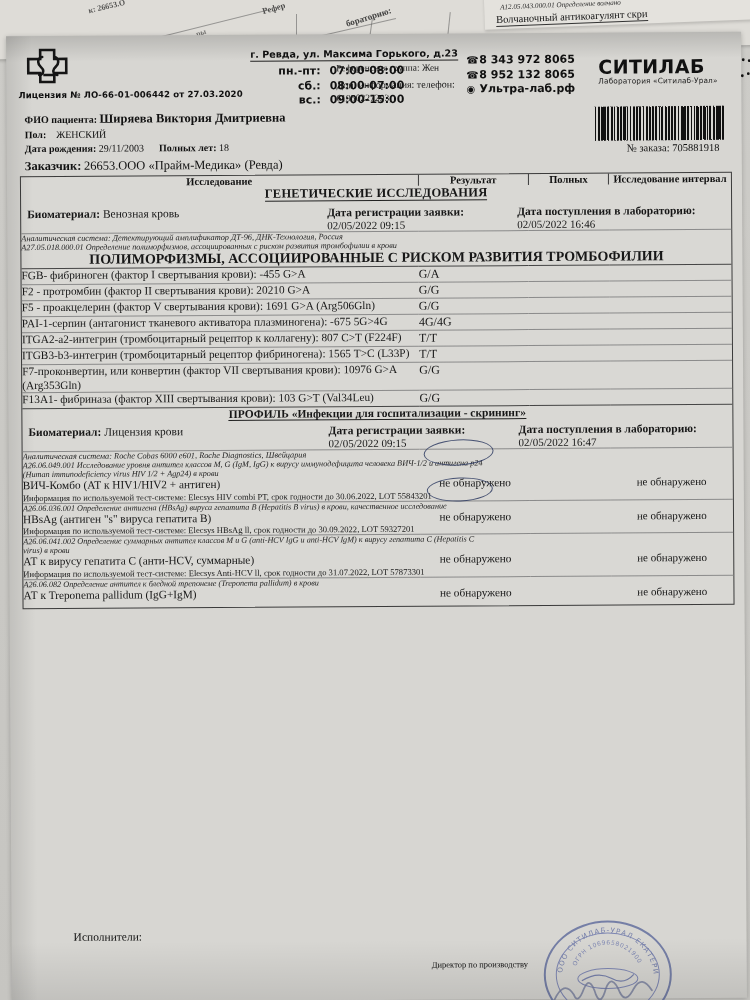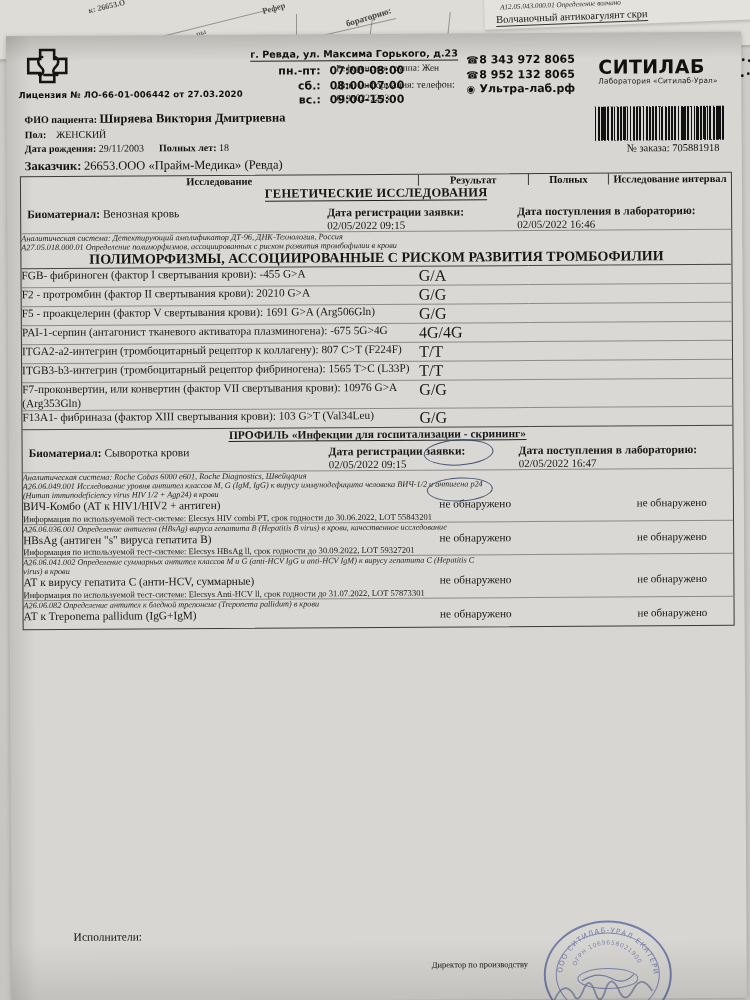--- a/index.html
+++ b/index.html
@@ -118,21 +118,21 @@
 
   .biomat{font-size:11.5px;font-weight:bold;padding:5px 0 4px 6px;}
   .dreg{font-size:11.5px;font-weight:bold;}
   .dreg .v{font-weight:normal;font-size:11px;display:block;margin-top:1px;}
 
   .italic-note{font-style:italic;font-size:8.3px;padding:2px 0 1px 8px;color:#1d1d1d;}
   .italic-note2{font-style:italic;font-size:8.2px;padding:1px 0 2px 8px;color:#1d1d1d;}
 
   .an-name{font-size:11.3px;padding:3px 4px 3px 10px;line-height:13.5px;}
   .an-res{font-size:11.3px;text-align:center;padding:3px 2px;}
-  .an-res-l{font-size:16px;padding:3px 2px 3px 44px;margin-left:28px;}
+  .an-res-l{font-size:12px;padding:3px 2px 3px 44px;margin-left:28px;}
   .an-ref{font-size:11px;text-align:center;padding:3px 2px;}
   .testinfo{font-size:8.6px;padding:1px 0 2px 8px;color:#1a1a1a;}
 
   
   .executors{position:absolute;left:62px;top:895px;font-size:11.5px;color:#111;}
   .director{position:absolute;left:420px;top:926px;font-size:8.5px;color:#111;}
 
   .stamp{position:absolute;left:528px;top:884px;width:136px;height:116px;
     border-radius:50%;opacity:.62;}
   .stamp .ring{position:absolute;inset:4px;border-radius:50%;border:2.2px solid #3a4a8c;}
@@ -366,21 +366,21 @@
 
     <tr>
               <td colspan="4" class="sect-title2"><span>ПРОФИЛЬ «Инфекции для госпитализации - скрининг»</span></td>
             </tr>
 
     <tr class="rowline">
               <td colspan="4" style="padding:0">
       <div style="display:flex;">
         <div class="biomat" style="width:300px;">
           <span>Биоматериал:</span>
-          <span style="font-weight:normal">Сыворотка крови</span>
+          <span style="font-weight:normal">Лицензия крови</span>
         </div>
         <div class="dreg" style="width:190px;padding-top:5px;">
           <span>Дата регистрации заявки:</span>
           <span class="v">02/05/2022 09:15</span>
         </div>
         <div class="dreg" style="flex:1;padding-top:5px;">
           <span>Дата поступления в лабораторию:</span>
           <span class="v">02/05/2022 16:47</span>
         </div>
       </div>

